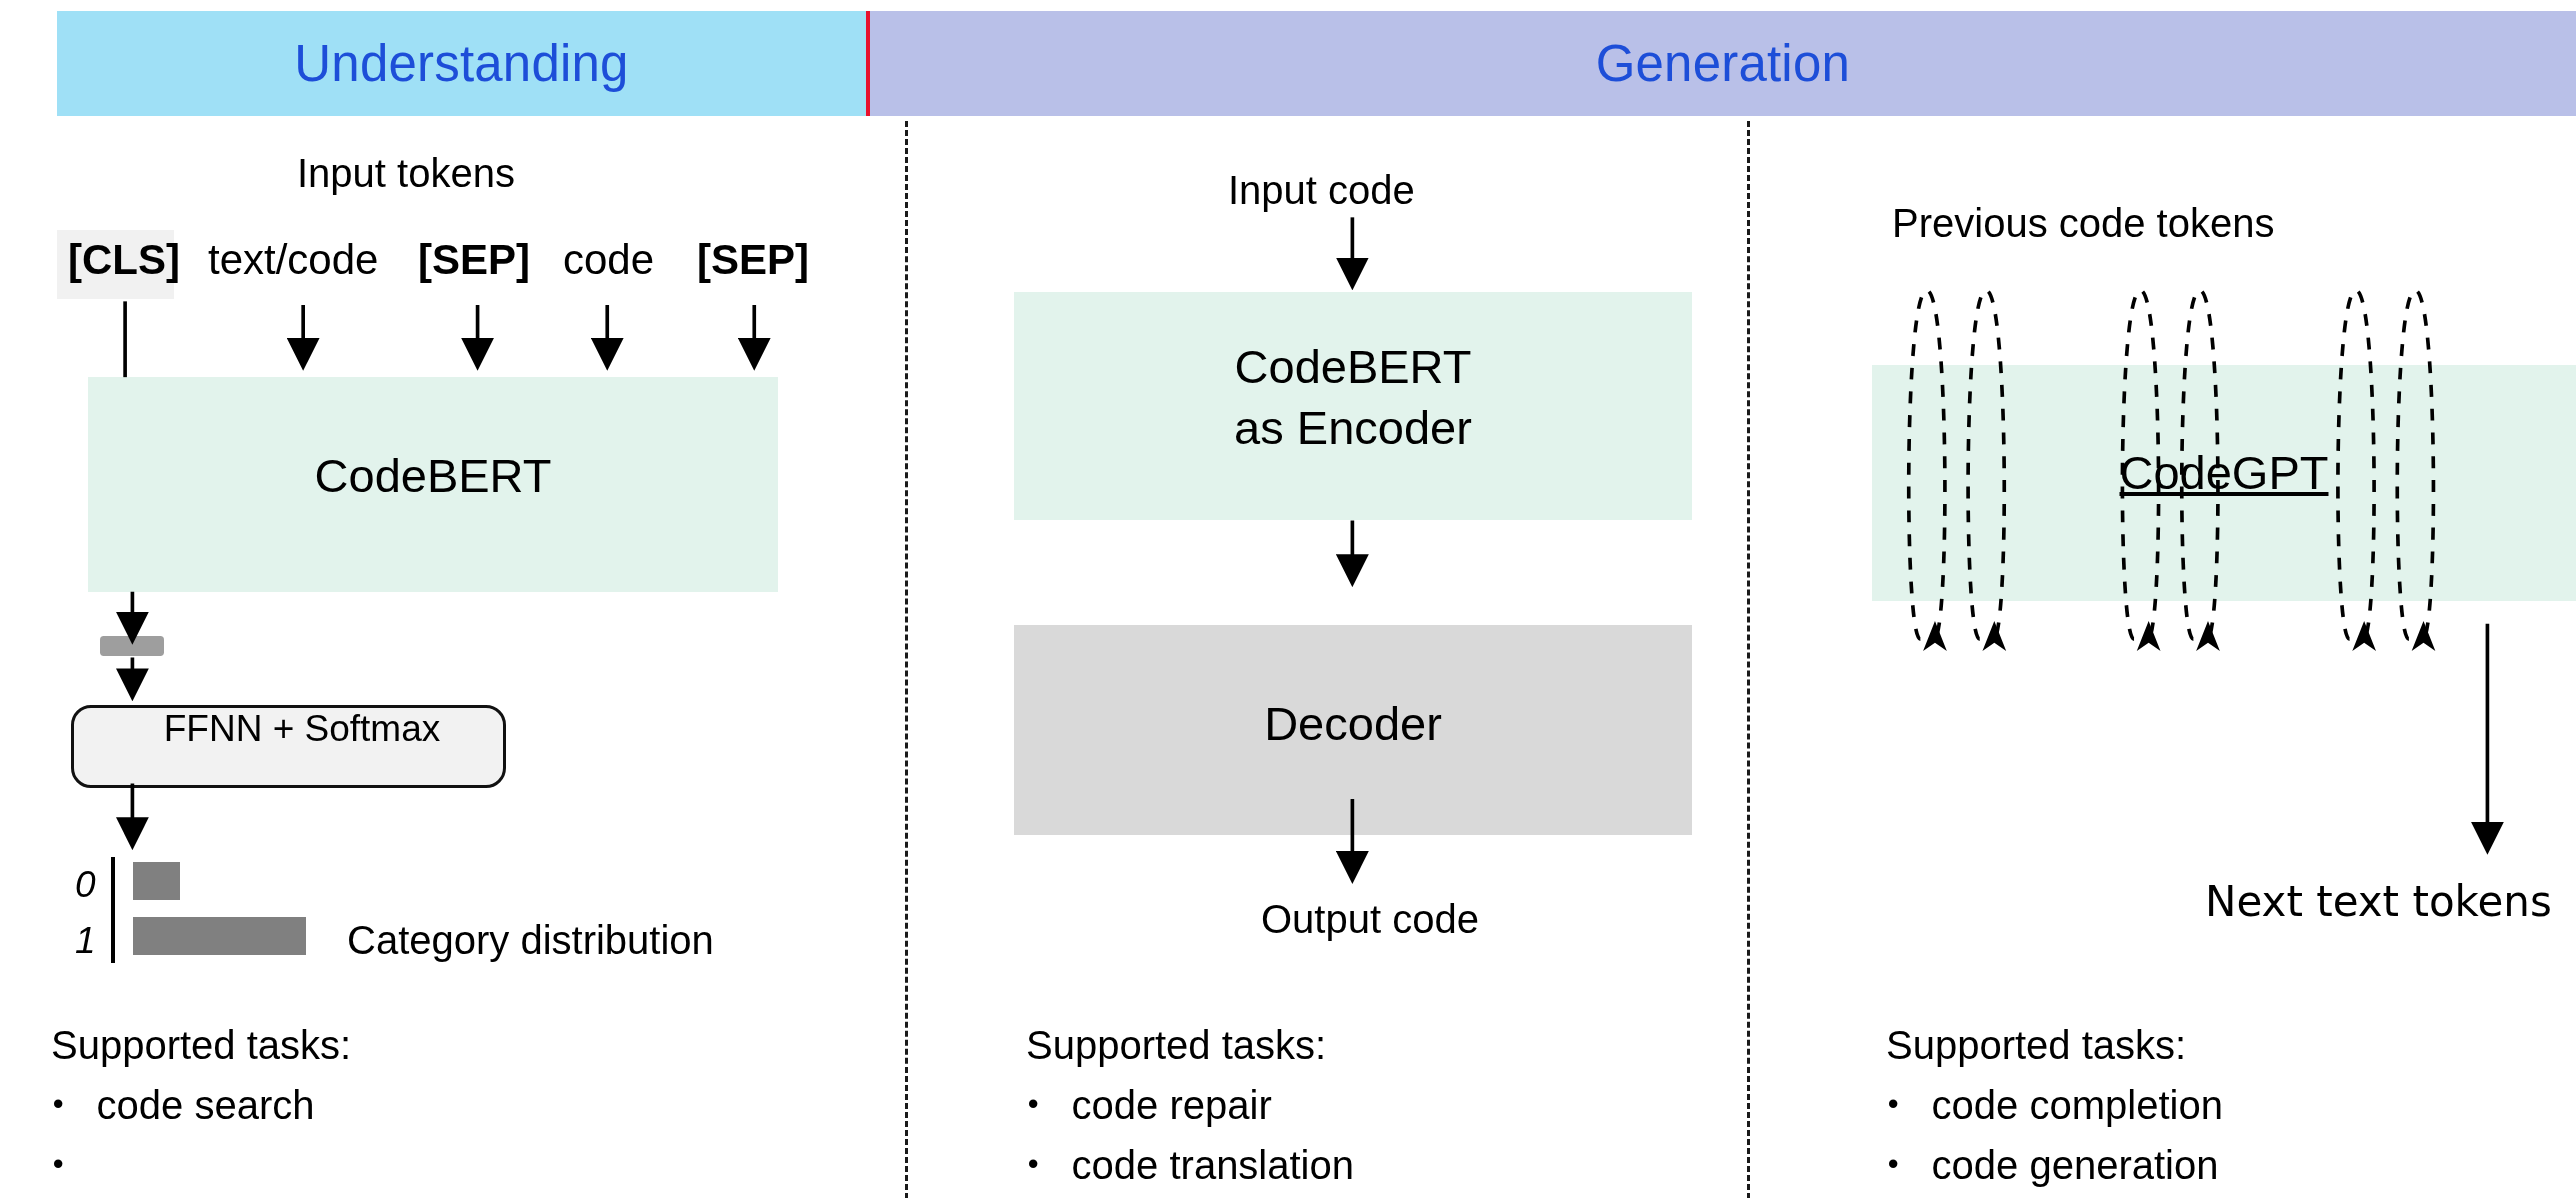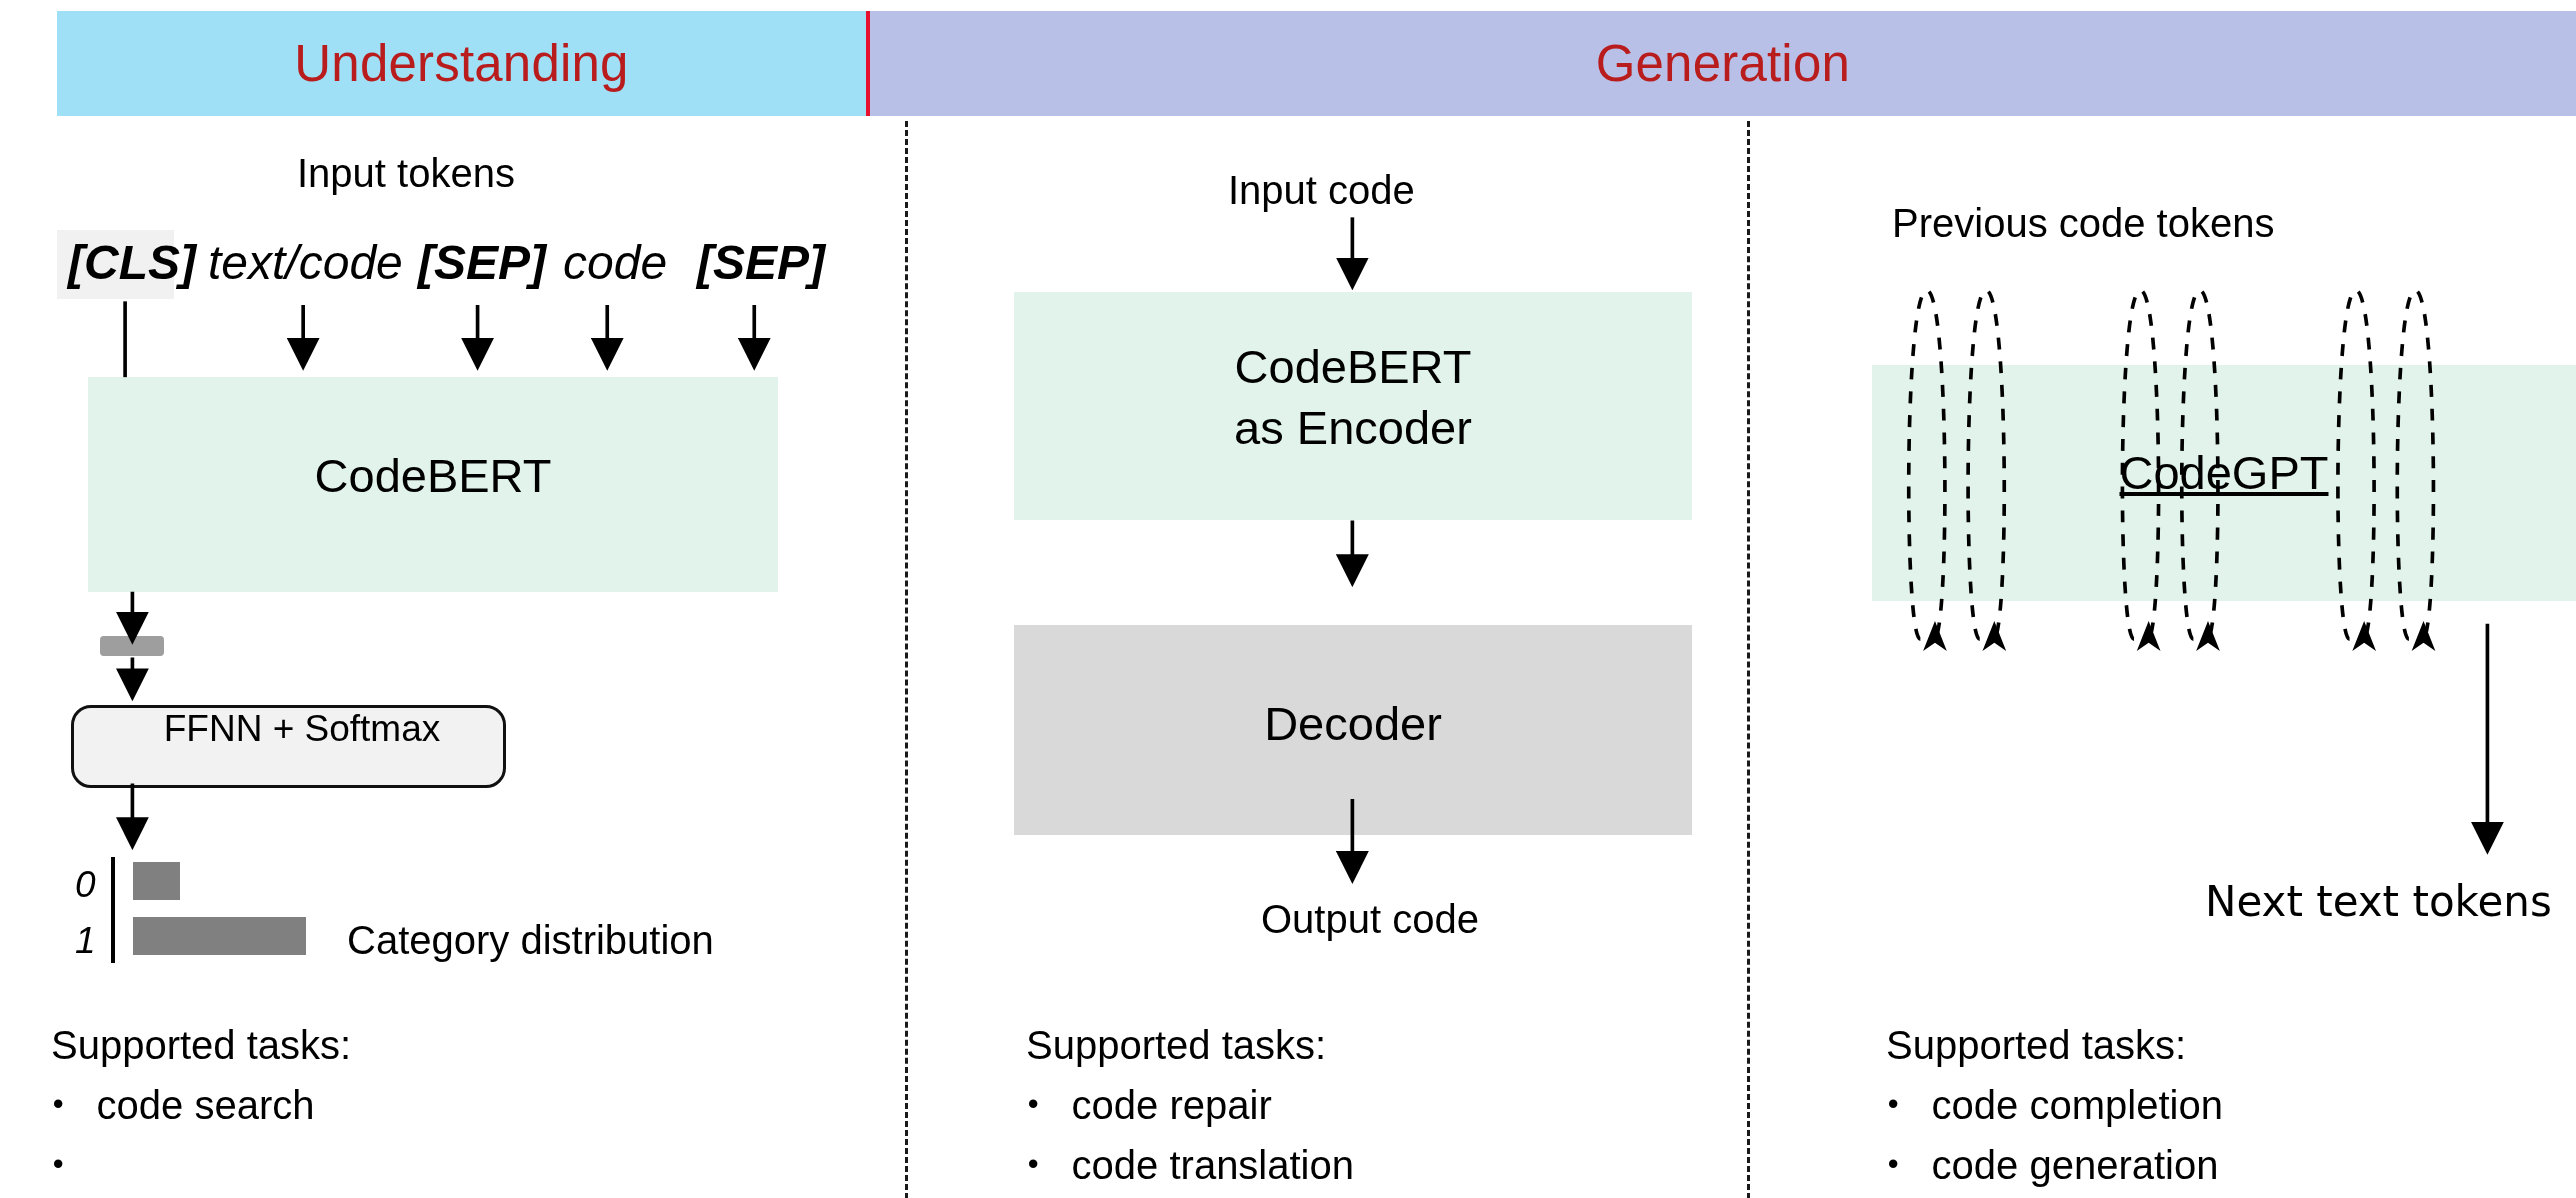--- a/index.html
+++ b/index.html
@@ -5,42 +5,42 @@
   html,body{margin:0;padding:0;background:#ffffff;}
   body{width:2576px;height:1199px;position:relative;overflow:hidden;
        font-family:"Liberation Sans", sans-serif;color:#000;}
 
   
   #header{position:absolute;left:57px;top:11px;width:2519px;height:105px;display:flex;}
   .hdr-seg{display:flex;align-items:center;justify-content:center;height:100%;}
   #hdr-understanding{width:809px;background:#9fe0f6;}
   #hdr-divider{width:3.7px;background:#e8112d;height:100%;}
   #hdr-generation{flex:1;background:#b9c0e8;}
-  .hdr-label{font-size:51px;font-weight:400;letter-spacing:0.2px;color:#b91c1c;}
+  .hdr-label{font-size:51px;font-weight:400;letter-spacing:0.2px;color:#1d4ed8;}
 
   
   .col-divider{position:absolute;top:121px;height:1078px;border-left:3.7px dashed #1a1a1a;}
   #divider-1{left:905px;}
   #divider-2{left:1747px;}
 
   
   .lbl{position:absolute;font-size:40px;line-height:1;white-space:nowrap;}
   .lbl-seg{position:absolute;font-size:40px;line-height:1;white-space:nowrap;
            font-family:"DejaVu Sans", sans-serif;}
   .box{position:absolute;}
   .mint{background:#e2f3ec;}
   .grey{background:#d9d9d9;}
   .boxlabel{position:absolute;width:100%;text-align:center;font-size:47px;line-height:1.18;}
 
   
   #arrows{position:absolute;left:0;top:0;width:2576px;height:1199px;pointer-events:none;}
 
   
   #cls-chip{position:absolute;left:57px;top:230px;width:117px;height:69px;background:#f1f1f1;}
-  .token{position:absolute;font-size:48px;line-height:1;white-space:nowrap;font-style:italic;}
+  .token{position:absolute;font-size:42px;line-height:1;white-space:nowrap;}
   .token.bold{font-weight:700;}
 
   #ffnn-box{position:absolute;left:71px;top:705px;width:402px;height:77px;
             background:#f2f2f2;border:3.7px solid #111;border-radius:20px;
             display:flex;align-items:flex-start;justify-content:center;padding-left:27px;}
   #ffnn-box span{font-size:37px;}
 
   #hidden-chip{position:absolute;left:100px;top:636px;width:64px;height:20px;
                background:#9e9e9e;border-radius:3.7px;}
 

